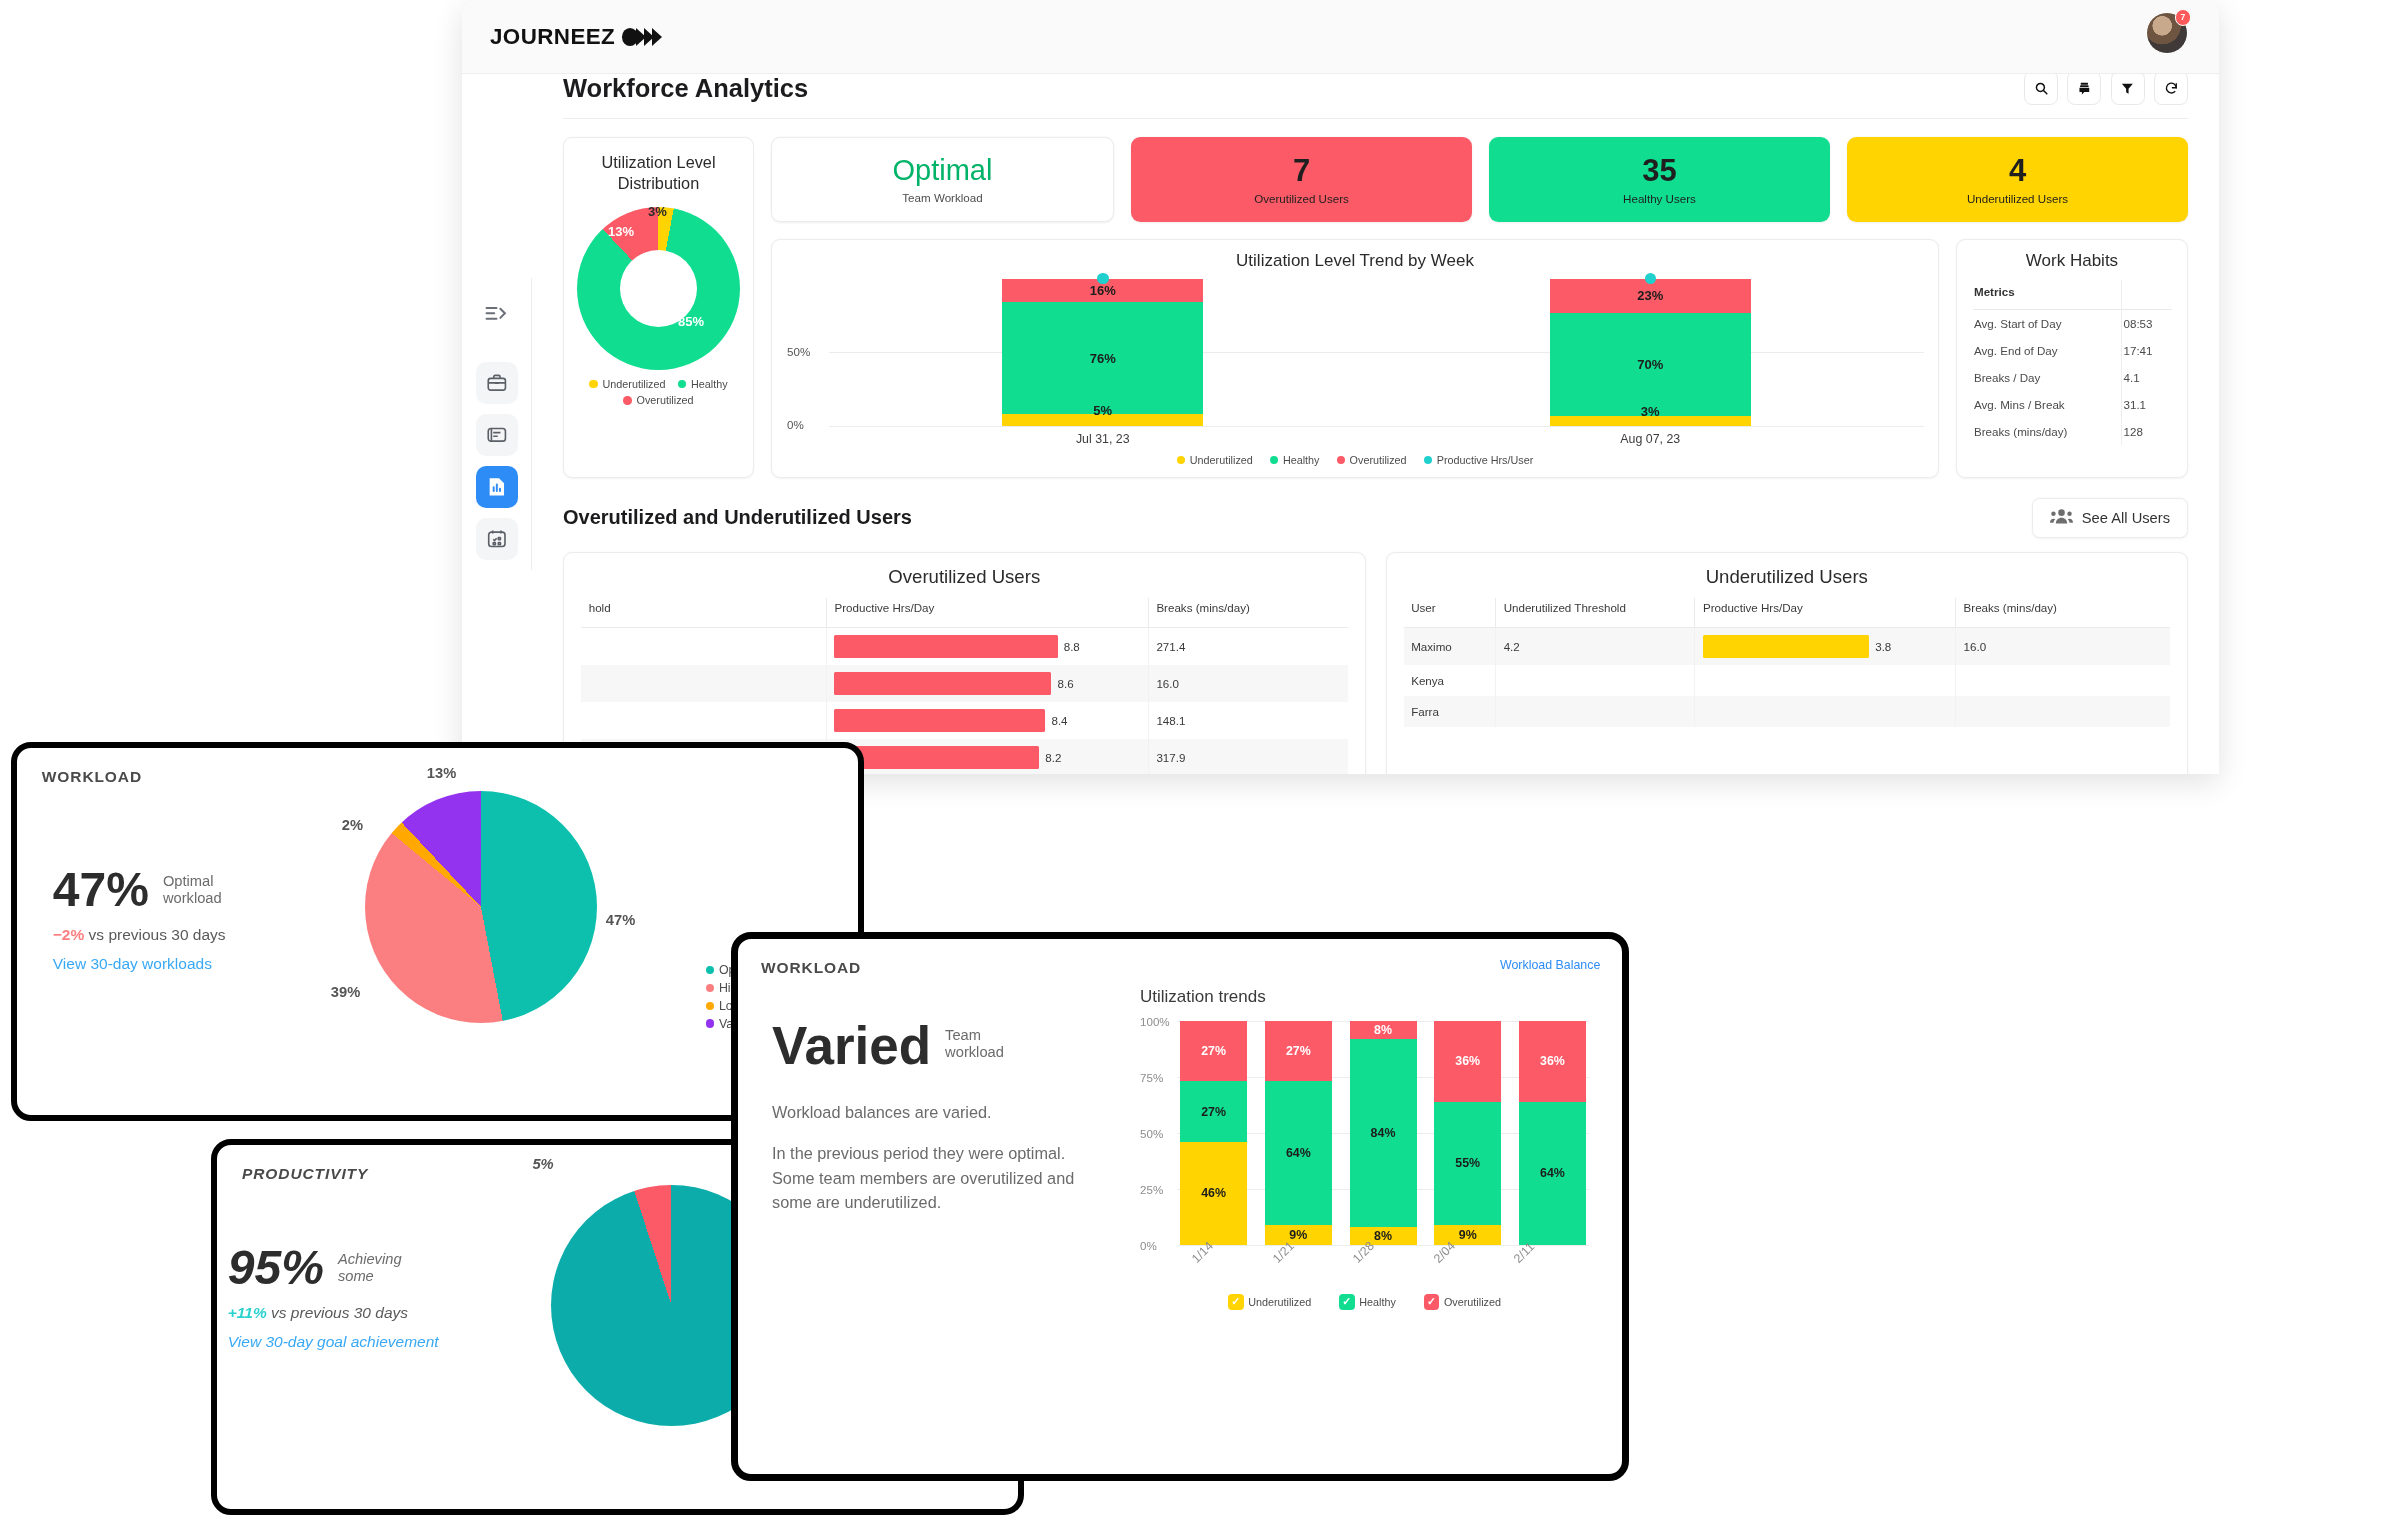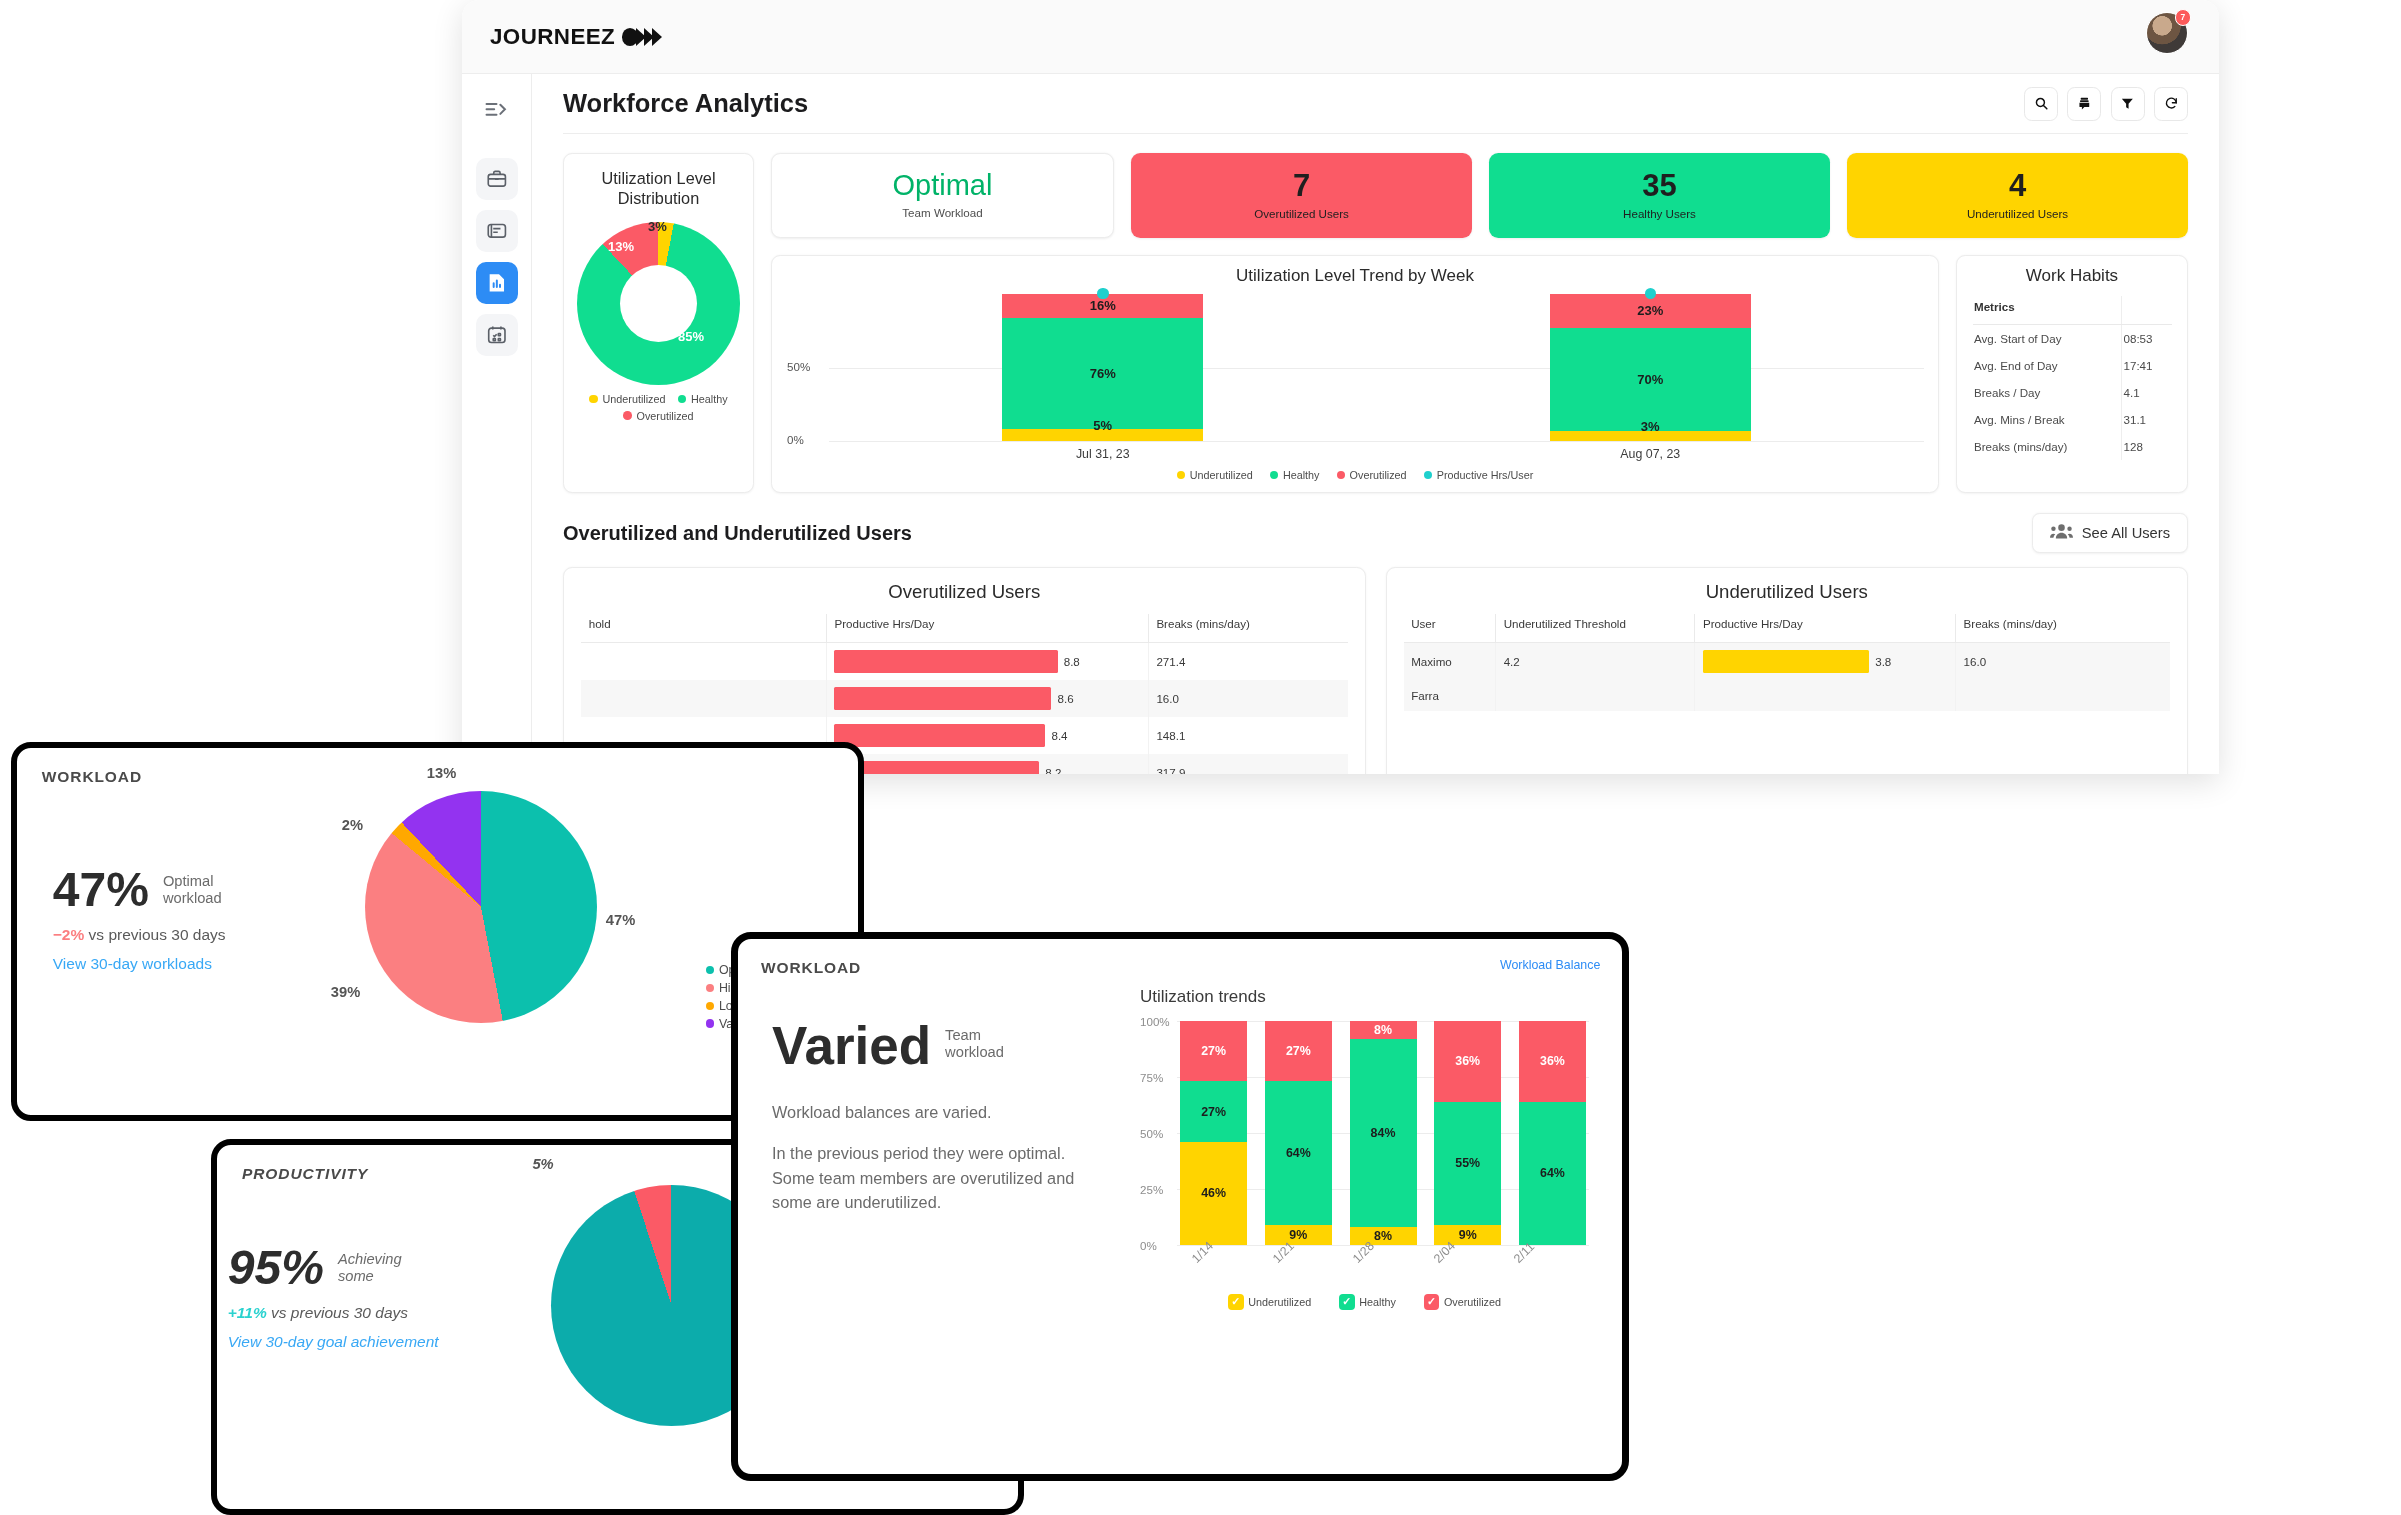--- a/index.html
+++ b/index.html
@@ -37,21 +37,21 @@
     background:radial-gradient(circle at 38% 32%, #c9a98c 0 26%, #6d5542 27% 50%, #3f3a38 51% 100%);
     border:1.5px solid #fff;
   }
   .avatar-badge{
     position:absolute; right:-3.1px; top:-3.1px; min-width:16.3px; height:16.3px;
     border-radius:50%; background:#fc5a5a; color:#fff; font-size:8.5px;
     display:flex; align-items:center; justify-content:center; font-weight:bold;
     border:1.5px solid #fff;
   }
 
-  .app-body{ display:flex; height:calc(100% - 74px); }
+  .app-body{ display:flex; height:calc(100% - 74px);align-items:center; }
 
   
   .sidebar{
     width:70px; background:#fff; border-right:0.8px solid #ededed;
     display:flex; flex-direction:column; align-items:center; padding-top:15.5px;
   }
   .side-collapse{ width:39px;height:39px; display:flex;align-items:center;justify-content:center; margin-bottom:29px; }
   .side-item{
     width:42px;height:42px;border-radius:10px;background:#f4f5f7;
     display:flex;align-items:center;justify-content:center;margin-bottom:10px;
@@ -520,20 +520,26 @@
                   <td>Maximo</td>
                   <td>4.2</td>
                   <td>
                     <span class="barcell">
                       <span class="hbar yellow" style="width:68%"></span>
                       <span>3.8</span>
                     </span>
                   </td>
                   <td>16.0</td>
                 </tr>
+            <tr>
+                  <td>Kenya</td>
+                  <td></td>
+                  <td></td>
+                  <td></td>
+                </tr>
             <tr class="alt">
                   <td>Farra</td>
                   <td></td>
                   <td></td>
                   <td></td>
                 </tr>
           </tbody>
             </table>
         </div>
       </div>

